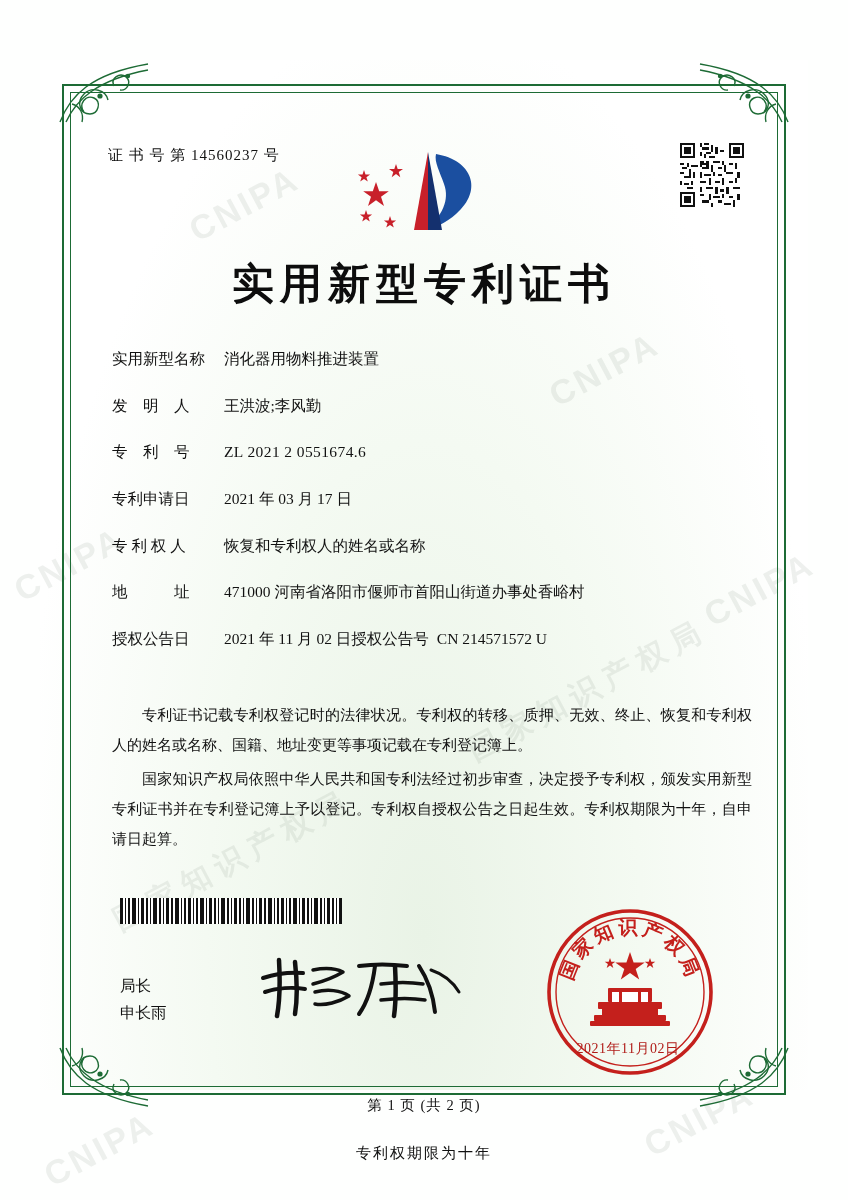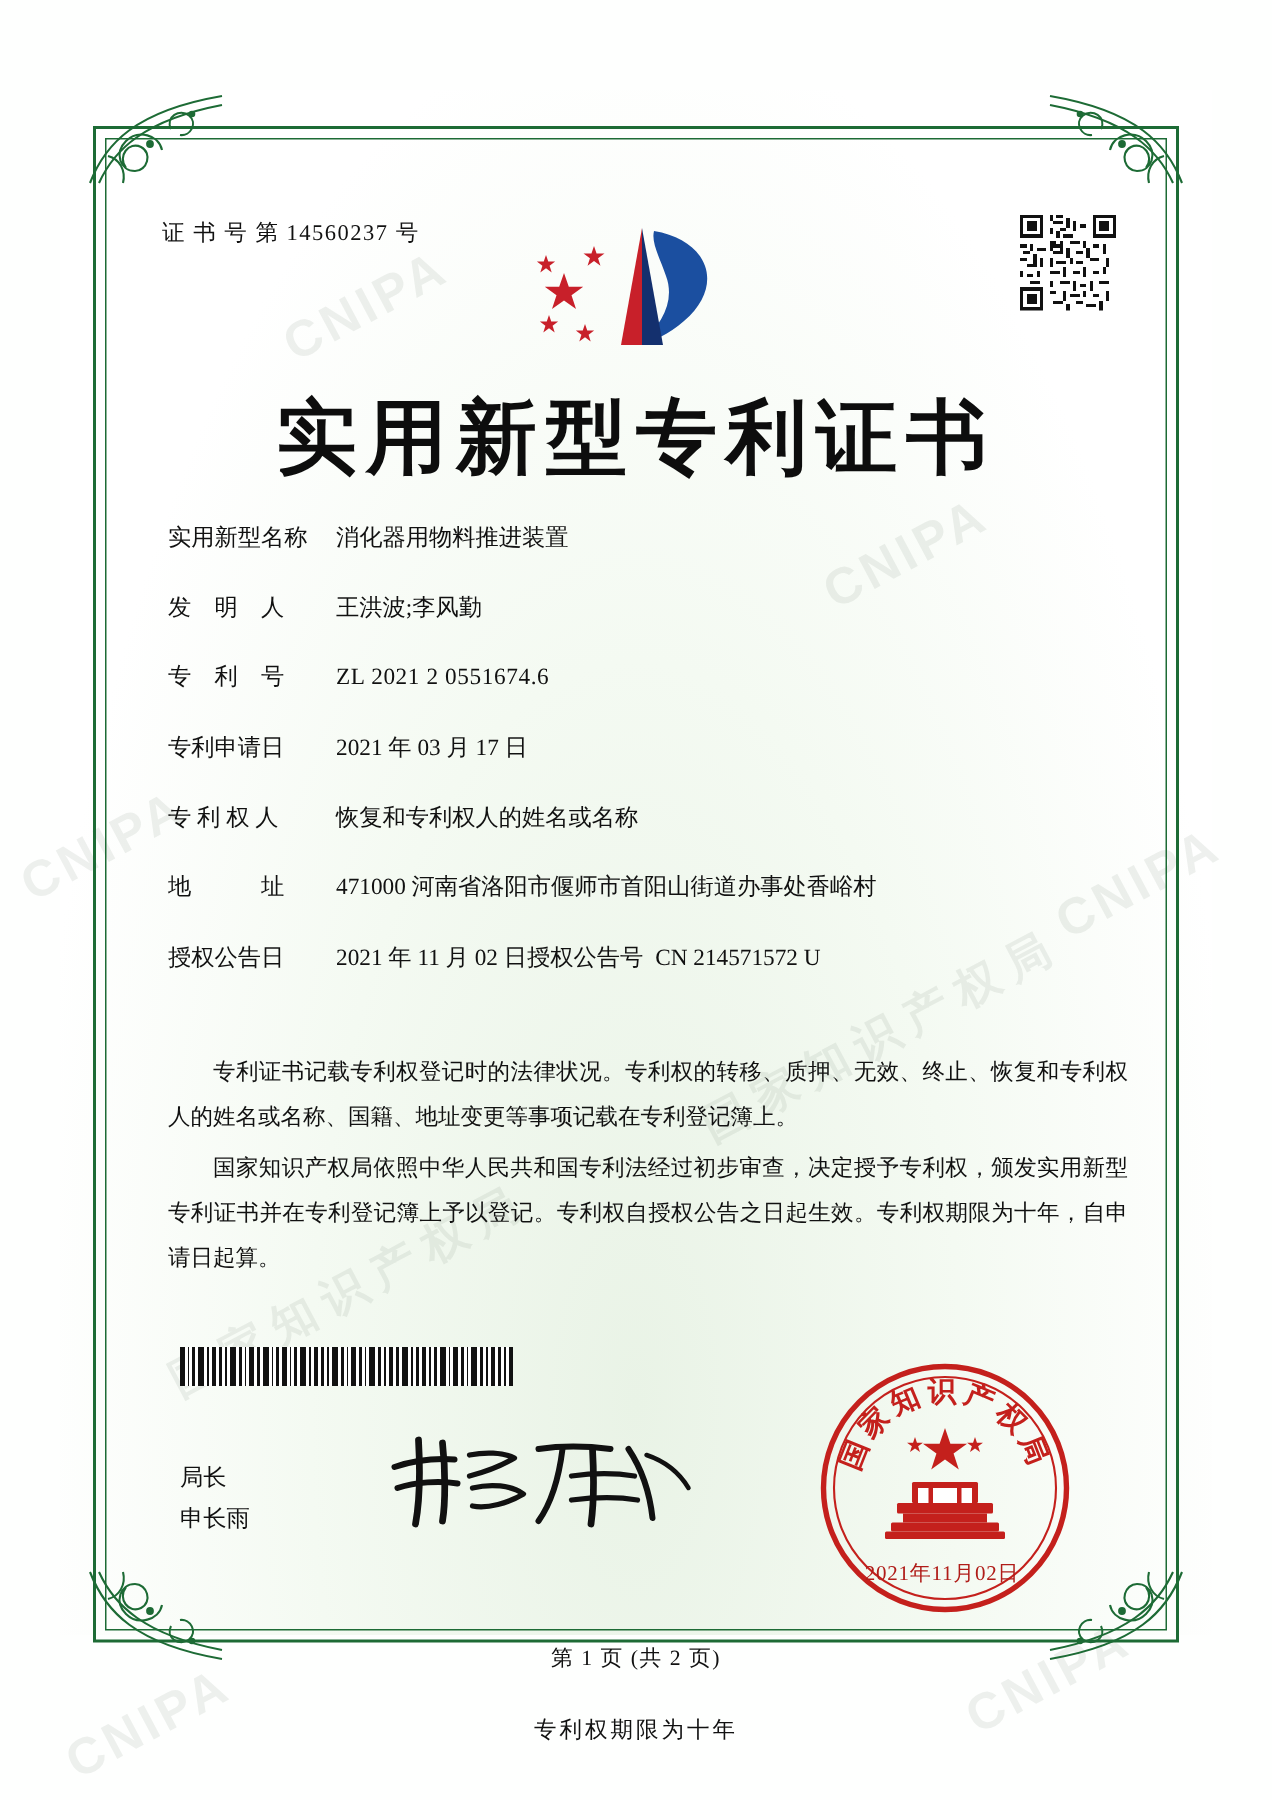--- a/index.html
+++ b/index.html
@@ -89,21 +89,21 @@
     left: 50%; top: 148px;
     transform: translateX(-50%);
     width: 160px; height: 92px;
   }
   .logo svg { display:block; width:100%; height:100%; }
 
   .title {
     position: absolute;
     left: 0; right: 0; top: 256px;
     text-align: center;
-    font-size: 54px;
+    font-size: 42px;
     font-weight: 700;
     letter-spacing: 6px;
     font-family: "Liberation Serif", "DejaVu Serif", serif;
     color: #0d0d0d;
   }
 
   
   .fields {
     position: absolute;
     left: 112px; top: 348px;

